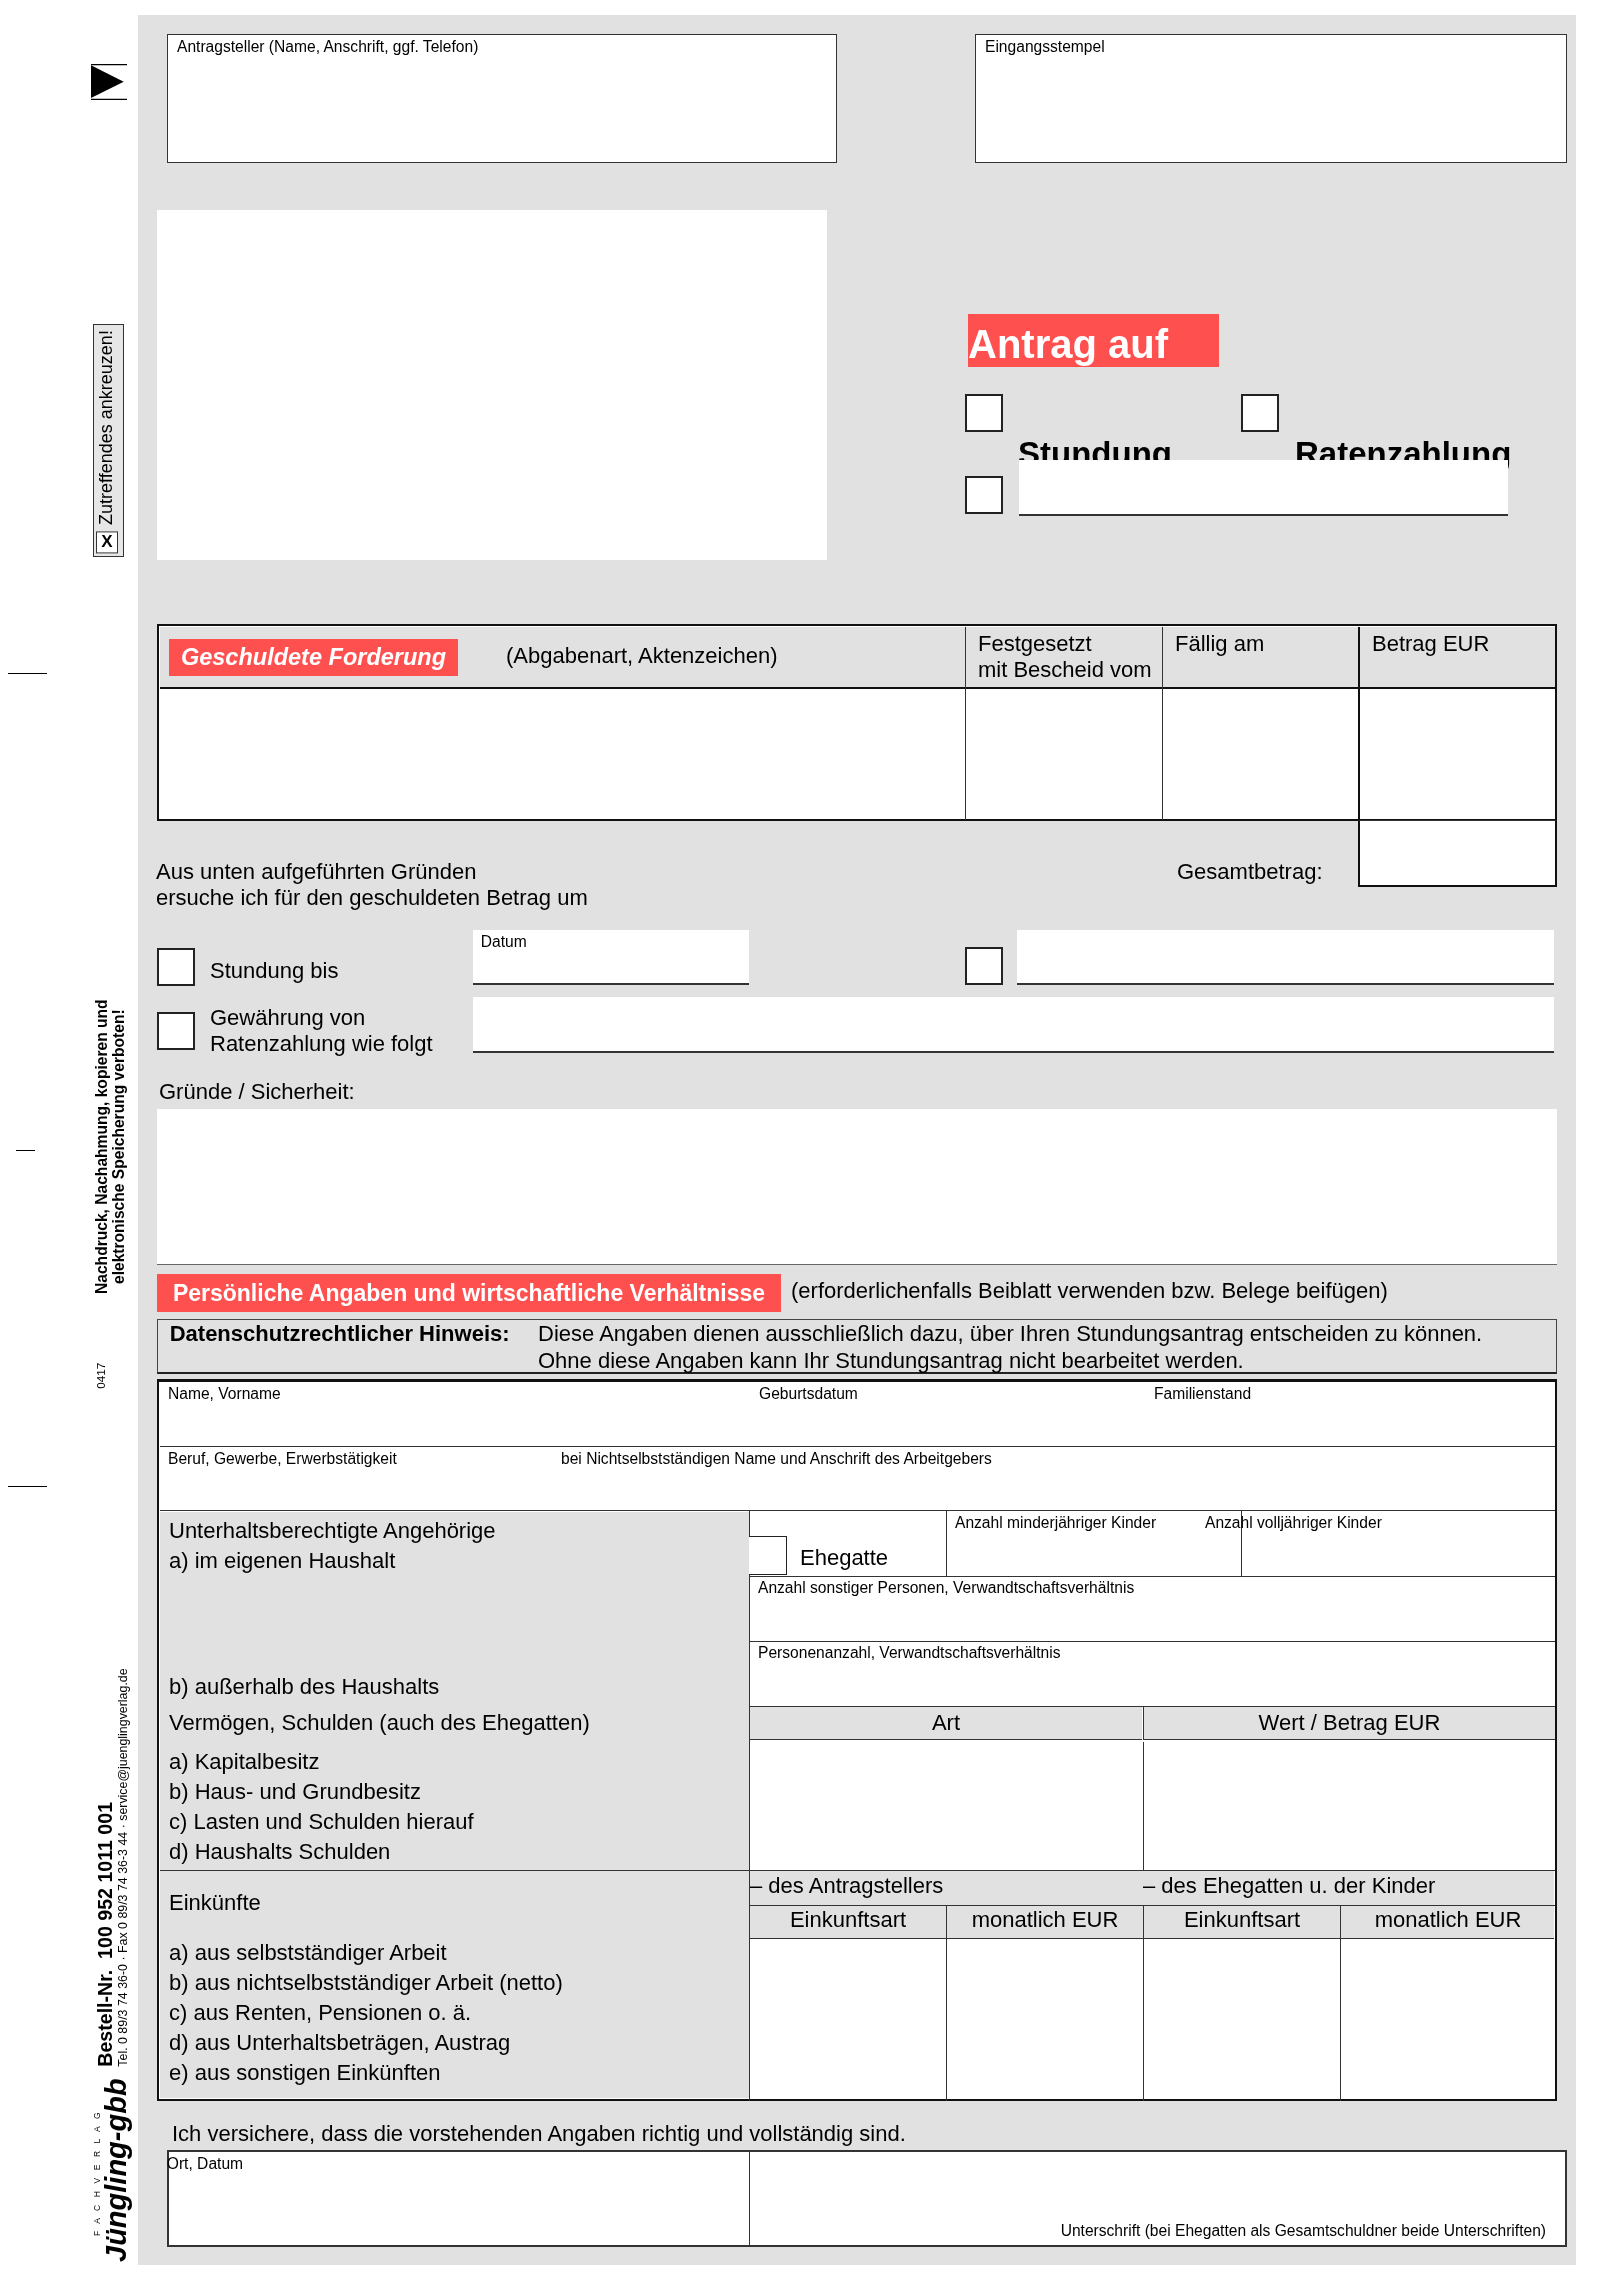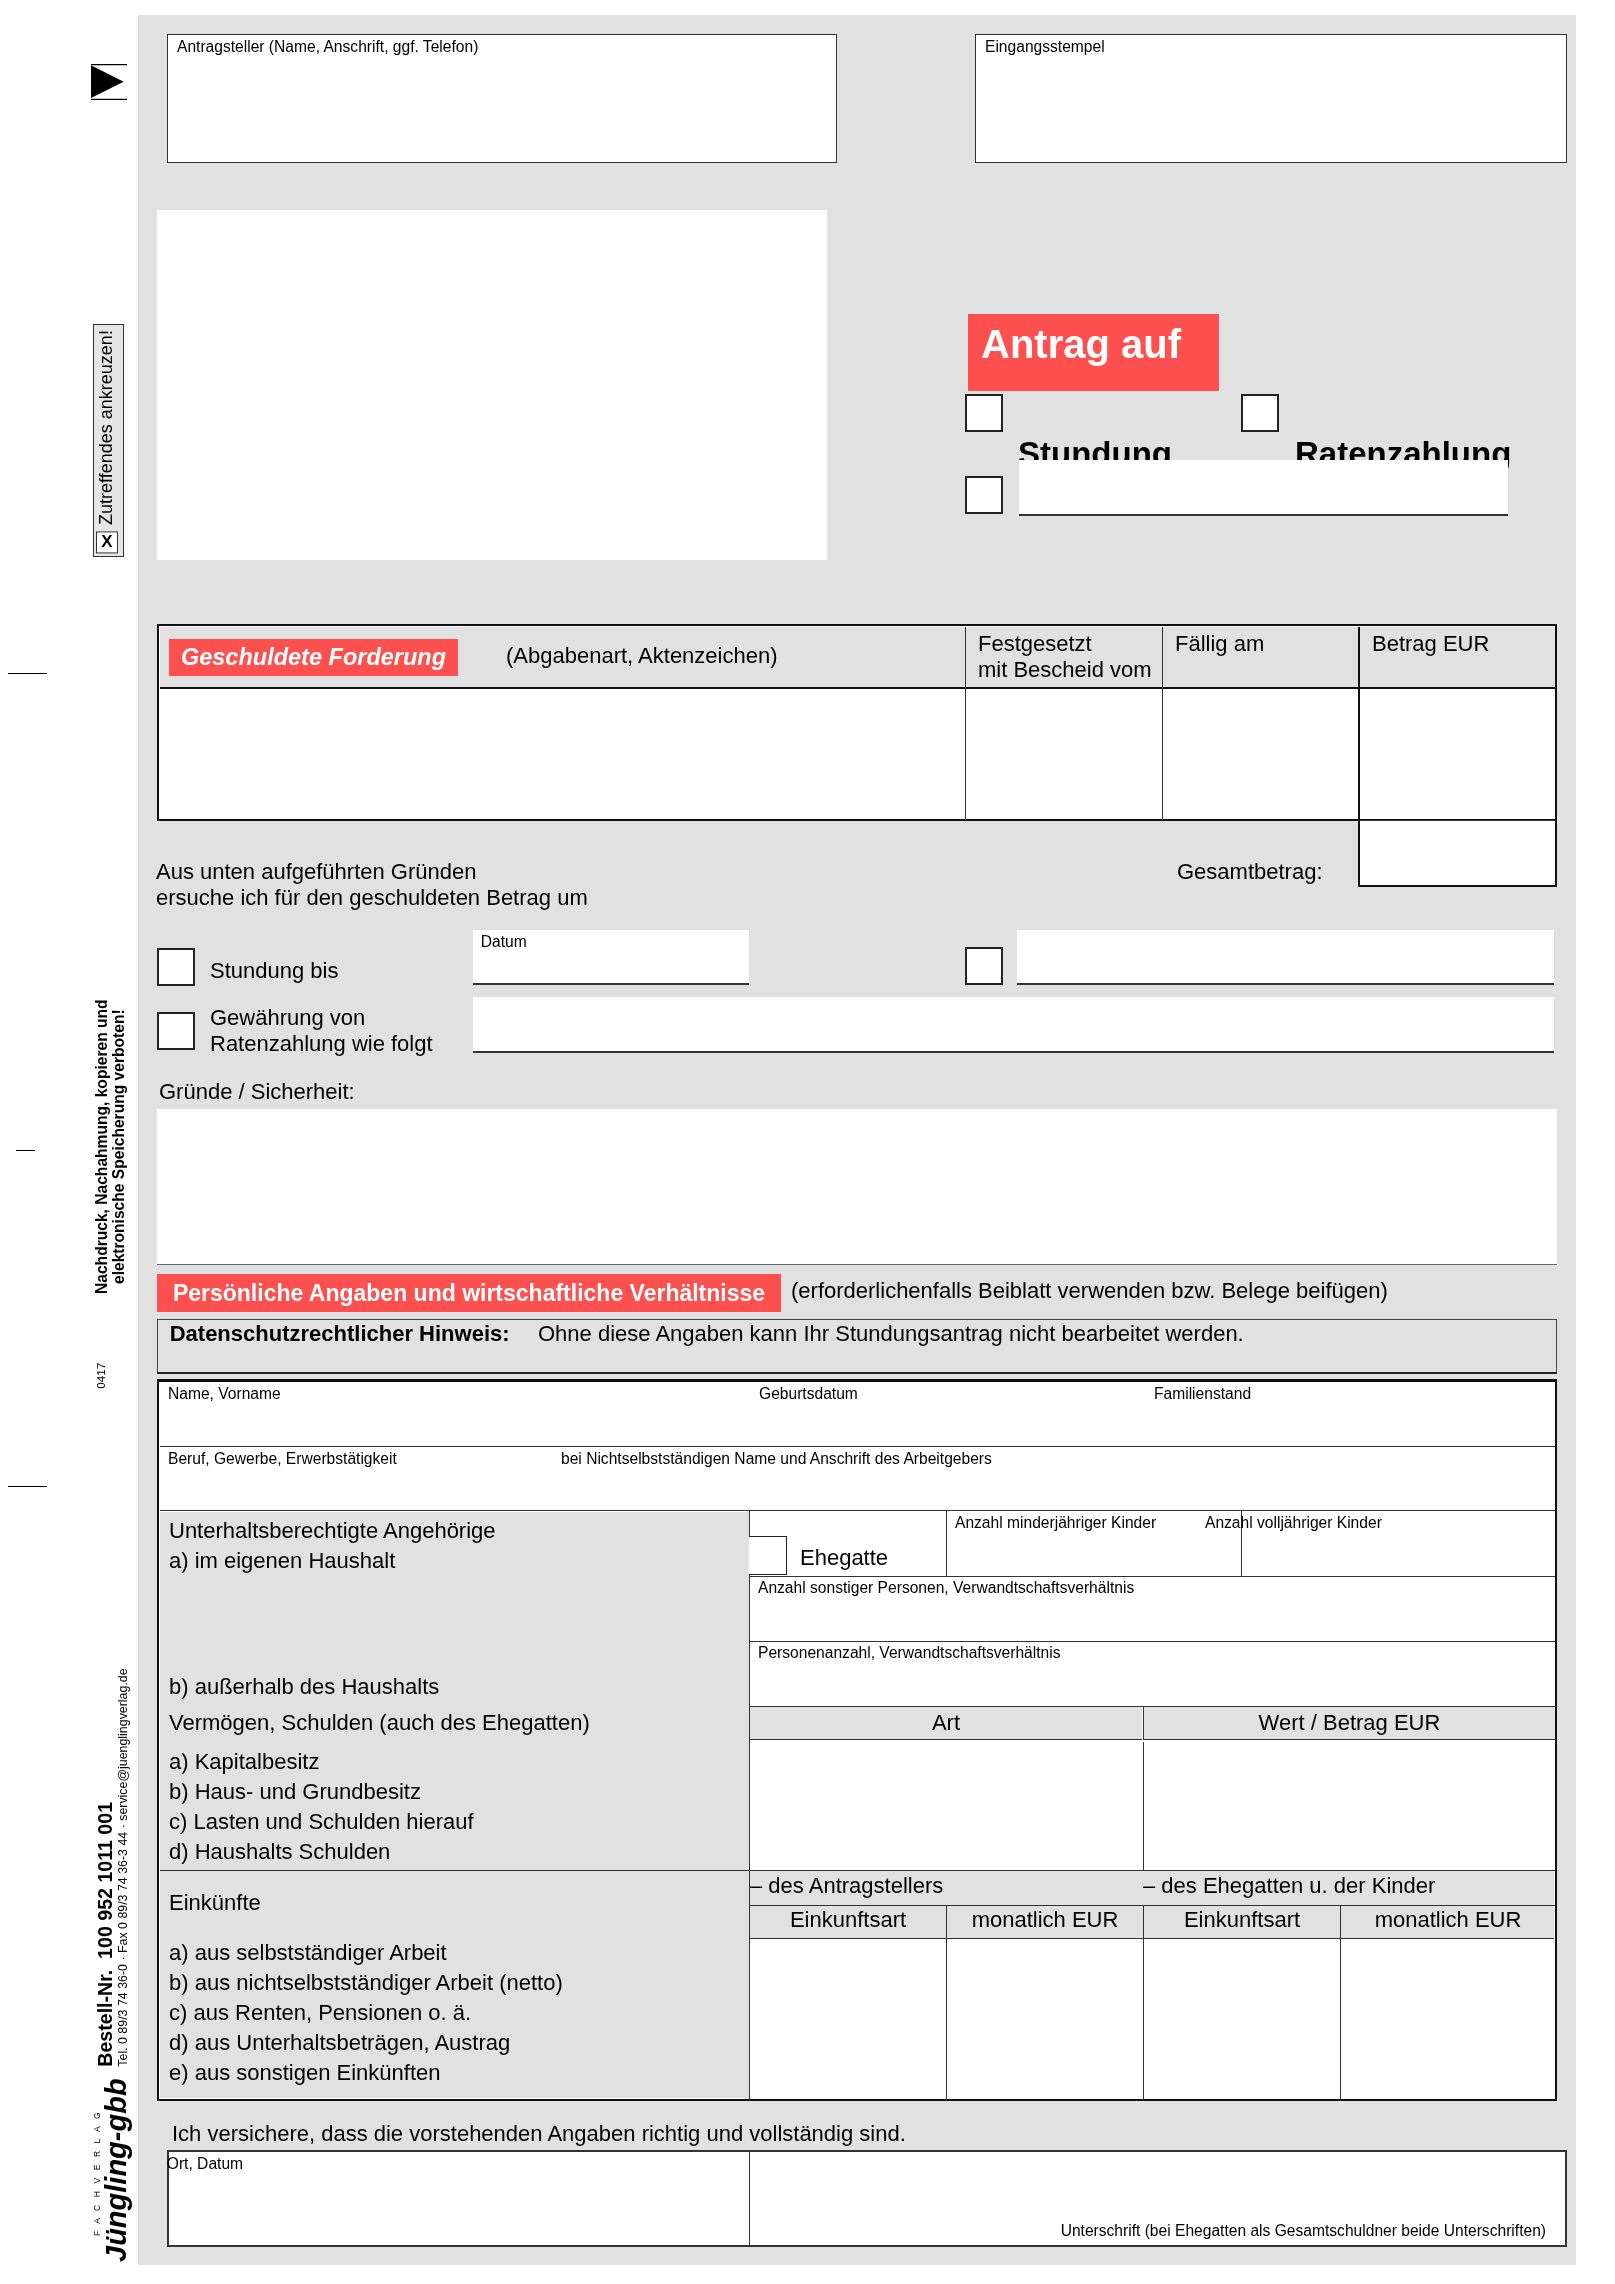--- a/index.html
+++ b/index.html
@@ -65,21 +65,21 @@
 <div class="abs panel"></div>
 
 <div class="abs wbox" style="left:157px;top:34px;width:670px;height:129px;">
   <div class="small" style="padding:2.6px 9px;">Antragsteller (Name, Anschrift, ggf. Telefon)</div>
 </div>
 <div class="abs wbox" style="left:965px;top:34px;width:592px;height:129px;">
   <div class="small" style="padding:2.6px 9px;">Eingangsstempel</div>
 </div>
 <div class="abs wfill" style="left:157px;top:210px;width:670px;height:350px;"></div>
 
-<div class="abs red" style="left:968px;top:314px;width:251px;height:77px;font-size:40px;line-height:61px;padding-left:13px;">Antrag auf</div>
+<div class="abs red" style="left:968px;top:314px;width:251px;height:53px;font-size:40px;line-height:61px;">Antrag auf</div>
 
 <div class="abs cb" style="left:965px;top:394px;"></div>
 <div class="abs big" style="left:1018px;top:395px;">Stundung</div>
 <div class="abs cb" style="left:1241px;top:394px;"></div>
 <div class="abs big" style="left:1295px;top:395px;">Ratenzahlung</div>
 
 <div class="abs cb" style="left:965px;top:476px;"></div>
 <div class="abs wfill uline" style="left:1019px;top:460px;width:489px;height:56px;"></div>
 
 <div class="abs thick" style="left:157px;top:624px;width:1400px;height:197px;background:#fff;"></div>
@@ -123,20 +123,21 @@
 
 <div class="abs med" style="left:159px;top:1079px;">Gründe / Sicherheit:</div>
 <div class="abs wfill" style="left:157px;top:1109px;width:1400px;height:156px;border-bottom:1.3px solid #666;"></div>
 
 <div class="abs red" style="left:157px;top:1274px;width:624px;height:38px;font-size:23px;line-height:38px;text-align:center;">Persönliche Angaben und wirtschaftliche Verhältnisse</div>
 <div class="abs med" style="left:791px;top:1278px;">(erforderlichenfalls Beiblatt verwenden bzw. Belege beifügen)</div>
 
 <div class="abs" style="left:157px;top:1319px;width:1400px;height:55px;border:1.3px solid #444;border-bottom:2px solid #222;background:#e1e1e1;">
   <div class="abs med" style="left:11.7px;top:1.3px;font-weight:bold;">Datenschutzrechtlicher Hinweis:</div>
   <div class="abs med" style="left:380px;top:1.3px;">
+    <div>Diese Angaben dienen ausschließlich dazu, über Ihren Stundungsantrag entscheiden zu können.</div>
     <div>Ohne diese Angaben kann Ihr Stundungsantrag nicht bearbeitet werden.</div>
   </div>
 </div>
 
 <div class="abs" style="left:157px;top:1379px;width:1400px;height:722px;border:2.6px solid #111;border-top:3.9px solid #111;background:#fff;"></div>
 <div class="abs small" style="left:168px;top:1385px;width:574px;height:59px;"><span>Name, Vorname</span></div>
 <div class="abs small" style="left:759px;top:1385px;width:378px;height:59px;"><span>Geburtsdatum</span></div>
 <div class="abs small" style="left:1154px;top:1385px;width:391px;height:59px;"><span>Familienstand</span></div>
 <div class="abs hline" style="left:160px;top:1446px;width:1395px;"></div>
 <div class="abs small" style="left:168px;top:1450px;width:378px;height:59px;"><span>Beruf, Gewerbe, Erwerbstätigkeit</span></div>

